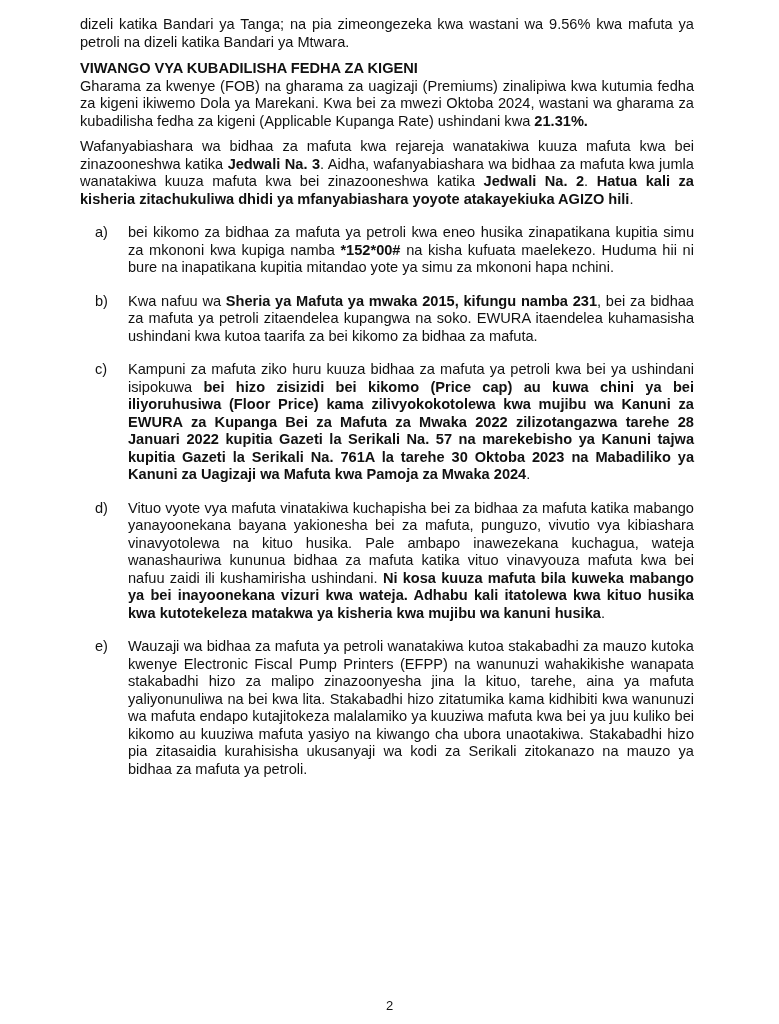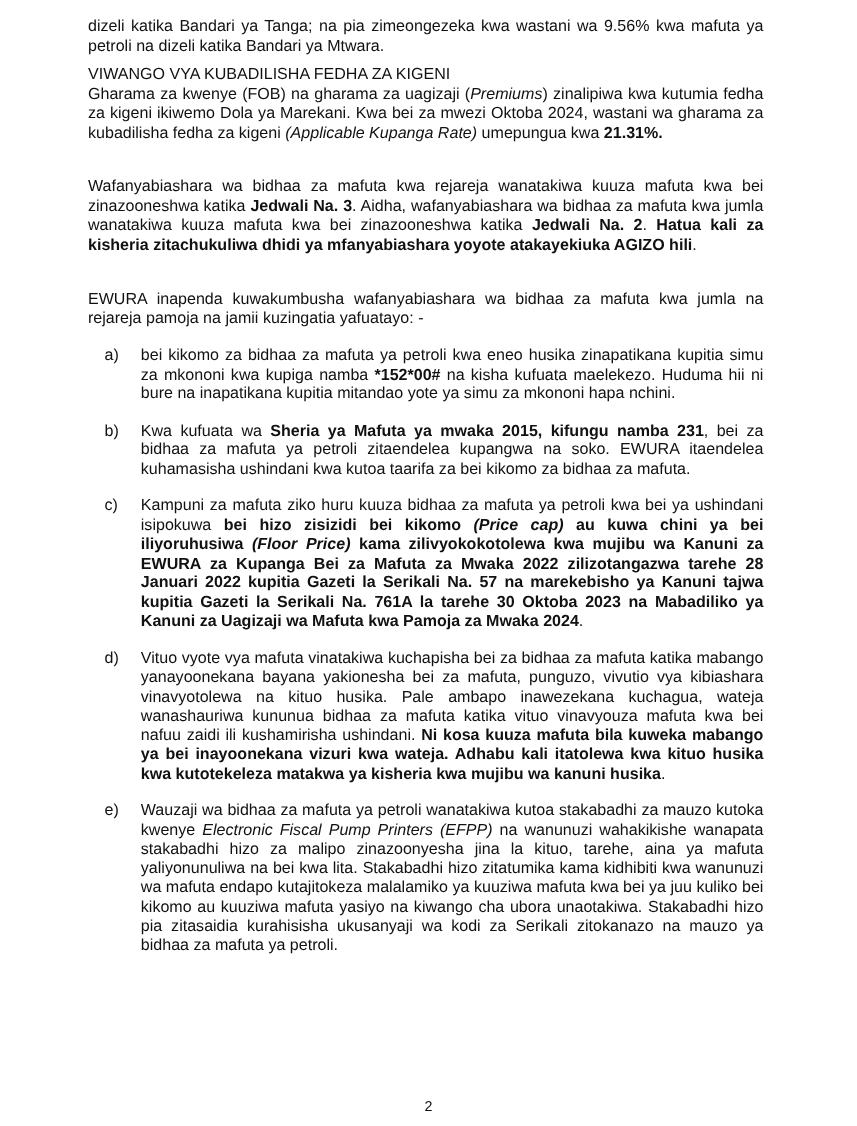--- a/index.html
+++ b/index.html
@@ -6,55 +6,54 @@
     body {
       width: 779px; height: 1024px; overflow: hidden;
       font-family: "Liberation Sans", "DejaVu Sans", sans-serif;
       color: #111111;
       font-size: 14.6px;
       line-height: 17.5px;
     }
     .page { position: relative; width: 691px; height: 1024px; padding-left: 48px; }
     .content { position: absolute; left: 80px; top: 16px; width: 614px; }
     p { margin: 0; text-align: justify; }
-    .heading { font-weight: normal; margin-top: 9px; }
+    .heading { font-weight: bold; margin-top: 9px; }
     .para { }
-    .gap { margin-top: 32px; }
+    .gap { margin-top: 8px; }
     .list { margin: 0; padding: 0; list-style: none; }
     .item { position: relative; padding-left: 48px; margin-top: 16px; text-align: justify; }
     .item:first-child { margin-top: 16px; }
     .marker { position: absolute; left: 15px; top: 0; }
     .item-body { display: block; text-align: justify; }
     .b { font-weight: bold; }
-    .i { font-style: italic; }
+    .i { }
     .page-number { position: absolute; left: 0; width: 779px; top: 997px; text-align: center; font-size: 13px; }
   </style>
 </head>
 <body>
 
 <div class="page">
   <div class="content">
     <p class="para"><span>dizeli katika Bandari ya Tanga; na pia zimeongezeka kwa wastani wa 9.56% kwa mafuta ya petroli na  dizeli katika  Bandari ya Mtwara.</span></p>
 
     <p class="heading">VIWANGO VYA KUBADILISHA FEDHA ZA KIGENI</p>
 
-    <p class="para"><span>Gharama za kwenye (FOB) na gharama za uagizaji (</span><span class="i">Premiums</span><span>) zinalipiwa kwa kutumia fedha za kigeni ikiwemo Dola ya Marekani. Kwa bei za mwezi Oktoba 2024, wastani wa gharama za kubadilisha fedha za kigeni </span><span class="i">(Applicable Kupanga Rate)</span><span> umepungua kwa </span><span class="b">21.31%.</span></p>
+    <p class="para"><span>Gharama za kwenye (FOB) na gharama za uagizaji (</span><span class="i">Premiums</span><span>) zinalipiwa kwa kutumia fedha za kigeni ikiwemo Dola ya Marekani. Kwa bei za mwezi Oktoba 2024, wastani wa gharama za kubadilisha fedha za kigeni </span><span class="i">(Applicable Kupanga Rate)</span><span> ushindani kwa </span><span class="b">21.31%.</span></p>
 
     <p class="para gap"><span>Wafanyabiashara wa bidhaa za mafuta kwa rejareja wanatakiwa kuuza mafuta kwa bei zinazooneshwa katika </span><span class="b">Jedwali Na. 3</span><span>. Aidha, wafanyabiashara wa bidhaa za mafuta kwa jumla wanatakiwa kuuza mafuta kwa bei zinazooneshwa katika </span><span class="b">Jedwali Na. 2</span><span>. </span><span class="b">Hatua kali za kisheria zitachukuliwa dhidi ya mfanyabiashara yoyote atakayekiuka AGIZO hili</span><span>.</span></p>
 
-    <p class="para gap"><span>EWURA inapenda kuwakumbusha wafanyabiashara wa bidhaa za mafuta kwa jumla na rejareja pamoja na jamii kuzingatia yafuatayo: -</span></p>
 
     <ol class="list">
       <li class="item">
         <span class="marker">a)</span>
         <span class="item-body"><span>bei kikomo za bidhaa za mafuta ya petroli kwa eneo husika zinapatikana kupitia simu za mkononi kwa kupiga namba </span><span class="b">*152*00#</span><span> na kisha kufuata maelekezo. Huduma hii ni bure na inapatikana kupitia mitandao yote ya simu za mkononi hapa nchini.</span></span>
       </li>
       <li class="item">
         <span class="marker">b)</span>
-        <span class="item-body"><span>Kwa kufuata wa </span><span class="b">Sheria ya Mafuta ya mwaka 2015, kifungu namba 231</span><span>, bei za bidhaa za mafuta ya petroli zitaendelea kupangwa na soko. EWURA itaendelea kuhamasisha ushindani kwa kutoa taarifa za bei kikomo za bidhaa za mafuta.</span></span>
+        <span class="item-body"><span>Kwa nafuu wa </span><span class="b">Sheria ya Mafuta ya mwaka 2015, kifungu namba 231</span><span>, bei za bidhaa za mafuta ya petroli zitaendelea kupangwa na soko. EWURA itaendelea kuhamasisha ushindani kwa kutoa taarifa za bei kikomo za bidhaa za mafuta.</span></span>
       </li>
       <li class="item">
         <span class="marker">c)</span>
         <span class="item-body"><span>Kampuni za mafuta ziko huru kuuza bidhaa za mafuta ya petroli kwa bei ya ushindani isipokuwa </span><span class="b">bei hizo zisizidi bei kikomo </span><span class="b i">(Price cap)</span><span class="b"> au kuwa chini ya bei iliyoruhusiwa </span><span class="b i">(Floor Price)</span><span class="b"> kama zilivyokokotolewa kwa mujibu wa Kanuni za EWURA za Kupanga Bei za Mafuta za Mwaka 2022 zilizotangazwa tarehe 28 Januari 2022 kupitia Gazeti la Serikali Na. 57 na marekebisho ya Kanuni tajwa kupitia Gazeti la Serikali Na. 761A la tarehe 30 Oktoba 2023 na Mabadiliko ya Kanuni za Uagizaji wa Mafuta kwa Pamoja za Mwaka 2024</span><span>.</span></span>
       </li>
       <li class="item">
         <span class="marker">d)</span>
         <span class="item-body"><span>Vituo vyote vya mafuta vinatakiwa kuchapisha bei za bidhaa za mafuta katika mabango yanayoonekana bayana yakionesha bei za mafuta, punguzo, vivutio vya kibiashara vinavyotolewa na kituo husika. Pale ambapo inawezekana kuchagua, wateja wanashauriwa kununua bidhaa za mafuta katika vituo vinavyouza mafuta kwa bei nafuu zaidi ili kushamirisha ushindani. </span><span class="b">Ni kosa kuuza mafuta bila kuweka mabango ya bei inayoonekana vizuri kwa wateja. Adhabu kali itatolewa kwa kituo husika kwa kutotekeleza matakwa ya kisheria kwa mujibu wa kanuni husika</span><span>.</span></span>
       </li>
       <li class="item">

